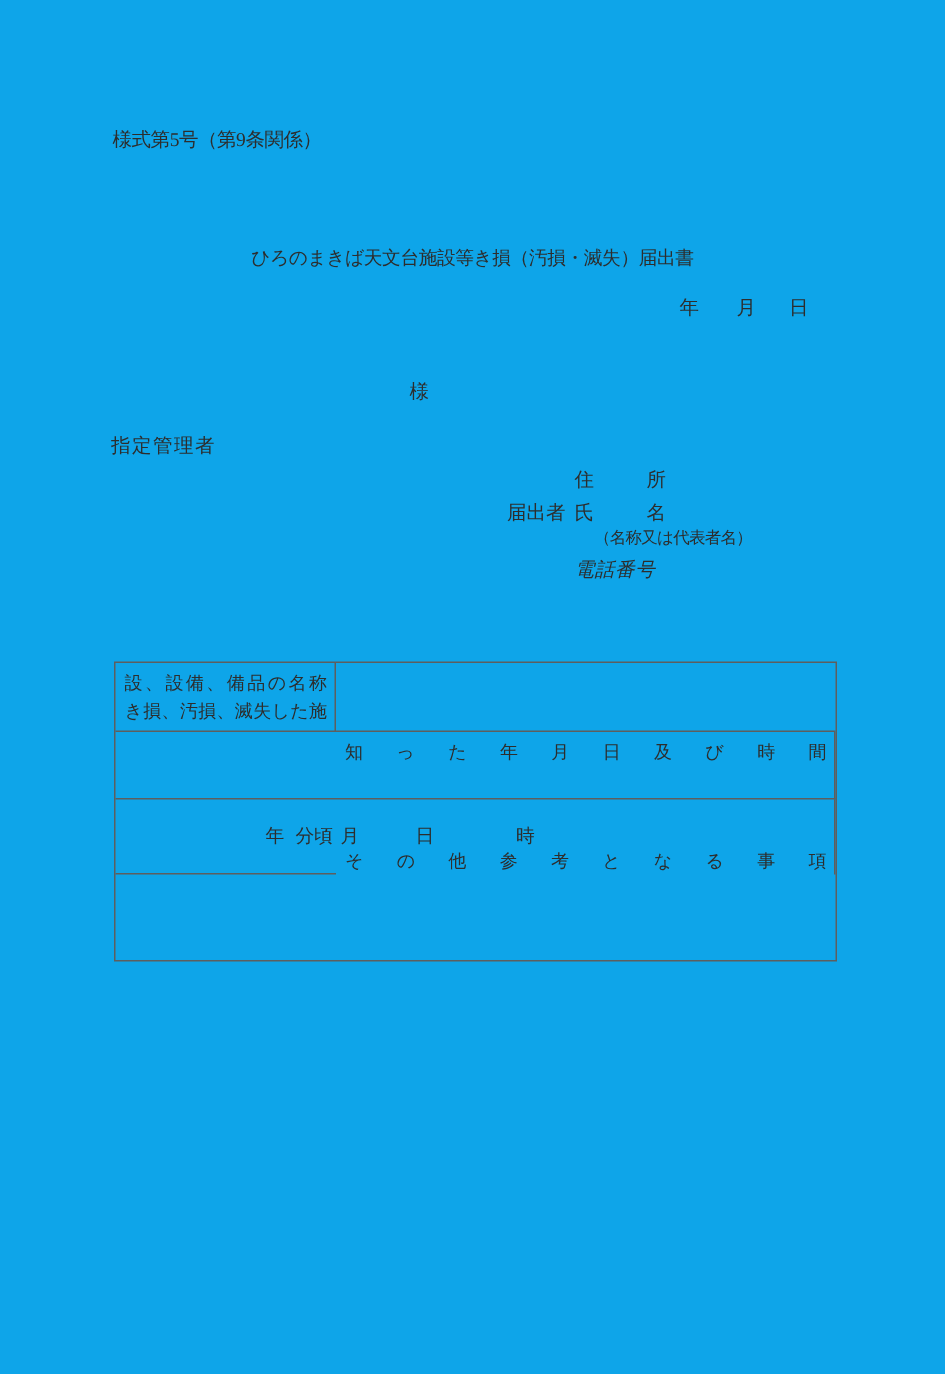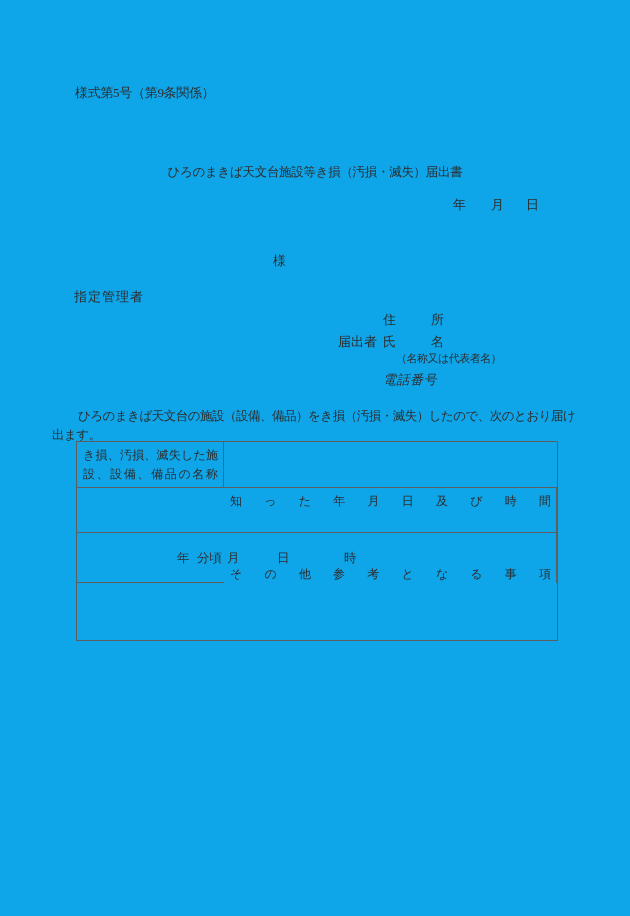--- a/index.html
+++ b/index.html
@@ -151,30 +151,26 @@
   <div class="decl decl-role">届出者</div>
   <div class="decl decl-name">
     <span class="spread">
       <span>氏</span>
       <span>名</span>
     </span>
   </div>
   <div class="decl decl-note">（名称又は代表者名）</div>
   <div class="decl decl-phone">電話番号</div>
 
-  <div class="body-text">
-    <div class="body-line1">　ひろのまきば天文台の施設（設備、備品）をき損（汚損・滅失）したので、次のとおり届け</div>
-    <div class="body-line2">出ます。</div>
-  </div>
 
   <div class="form-table">
 
     <div class="cell label-cell rb">
+      <div class="jl">設、設備、備品の名称</div>
       <div class="jl">き損、汚損、滅失した施</div>
-      <div class="jl">設、設備、備品の名称</div>
     </div>
     <div class="cell value-cell rb"></div>
 
     <div class="cell value-cell rb"></div>
 
     <div class="cell label-cell rb">
       <div class="jl">知った年月日及び時間</div>
     </div>
     <div class="cell value-cell rb">
       <span class="vt vt-year">年</span>

